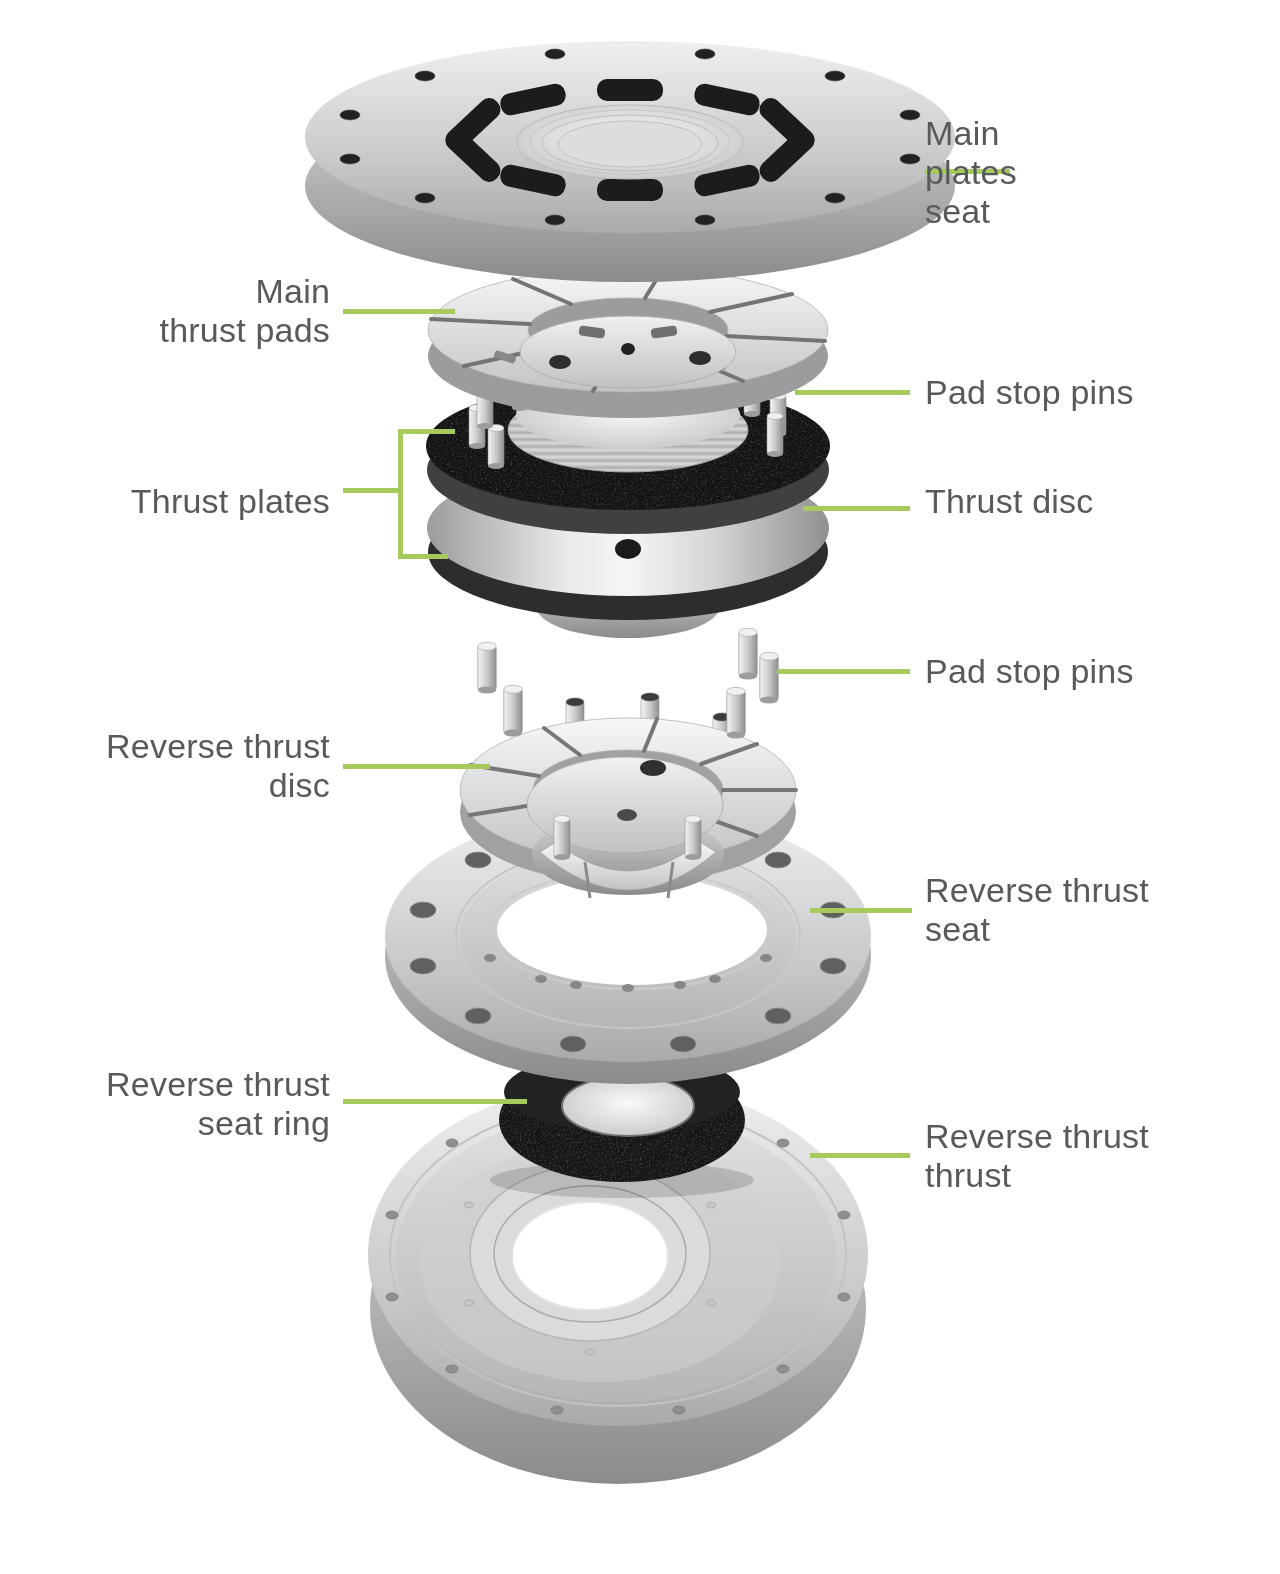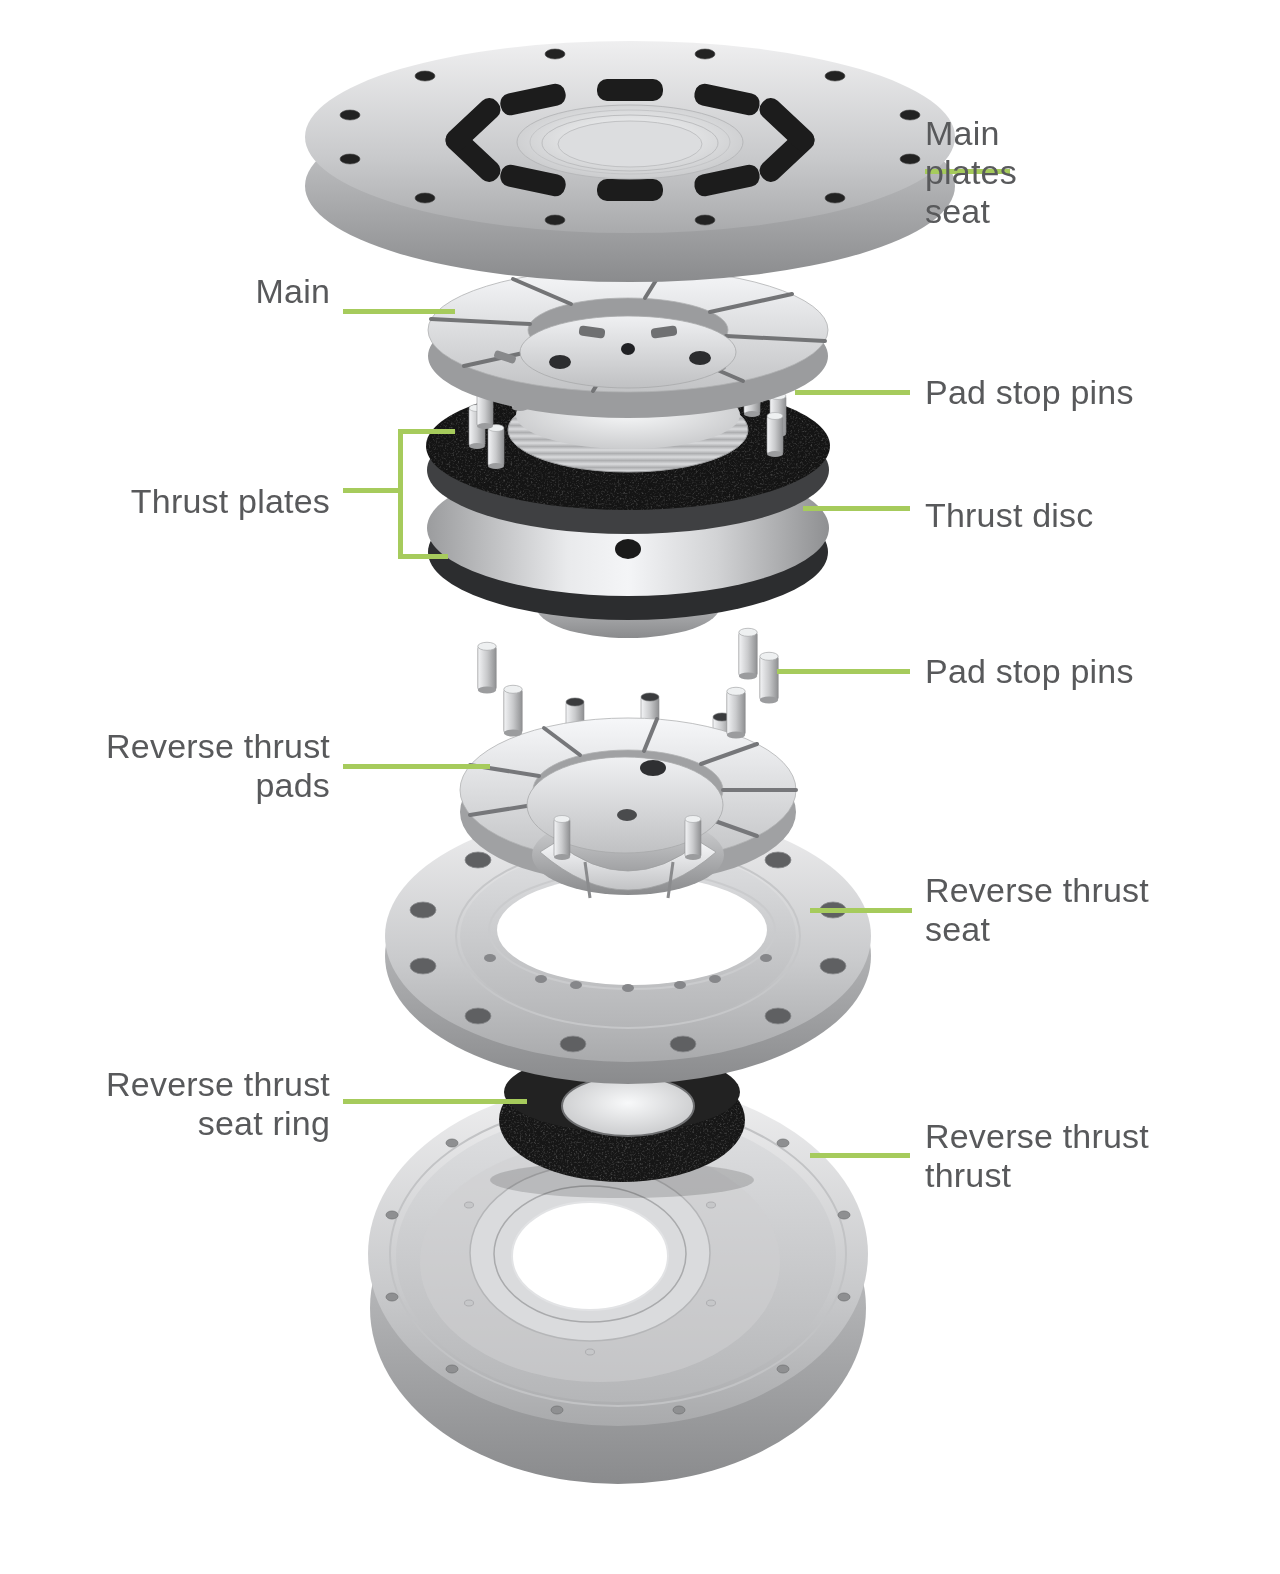--- a/index.html
+++ b/index.html
@@ -298,41 +298,42 @@
   <div class="leader" style="left:810px;top:1153px;width:100px"></div>
 
   <div class="lbl l" style="top:114px">
     <div>Main</div>
     <div>plates</div>
     <div>seat</div>
   </div>
 
   <div class="lbl r" style="top:272px">
     <div>Main</div>
+    <div>thrust pads</div>
   </div>
 
   <div class="lbl l" style="top:373px">
     <div>Pad stop pins</div>
   </div>
 
   <div class="lbl r" style="top:482px">
     <div>Thrust plates</div>
   </div>
 
-  <div class="lbl l" style="top:496px">
+  <div class="lbl l" style="top:482px">
     <div>Thrust disc</div>
   </div>
 
   <div class="lbl l" style="top:652px">
     <div>Pad stop pins</div>
   </div>
 
   <div class="lbl r" style="top:727px">
     <div>Reverse thrust</div>
-    <div>pads</div>
+    <div>disc</div>
   </div>
 
   <div class="lbl l" style="top:871px">
     <div>Reverse thrust</div>
     <div>seat</div>
   </div>
 
   <div class="lbl r" style="top:1065px">
     <div>Reverse thrust</div>
     <div>seat ring</div>

